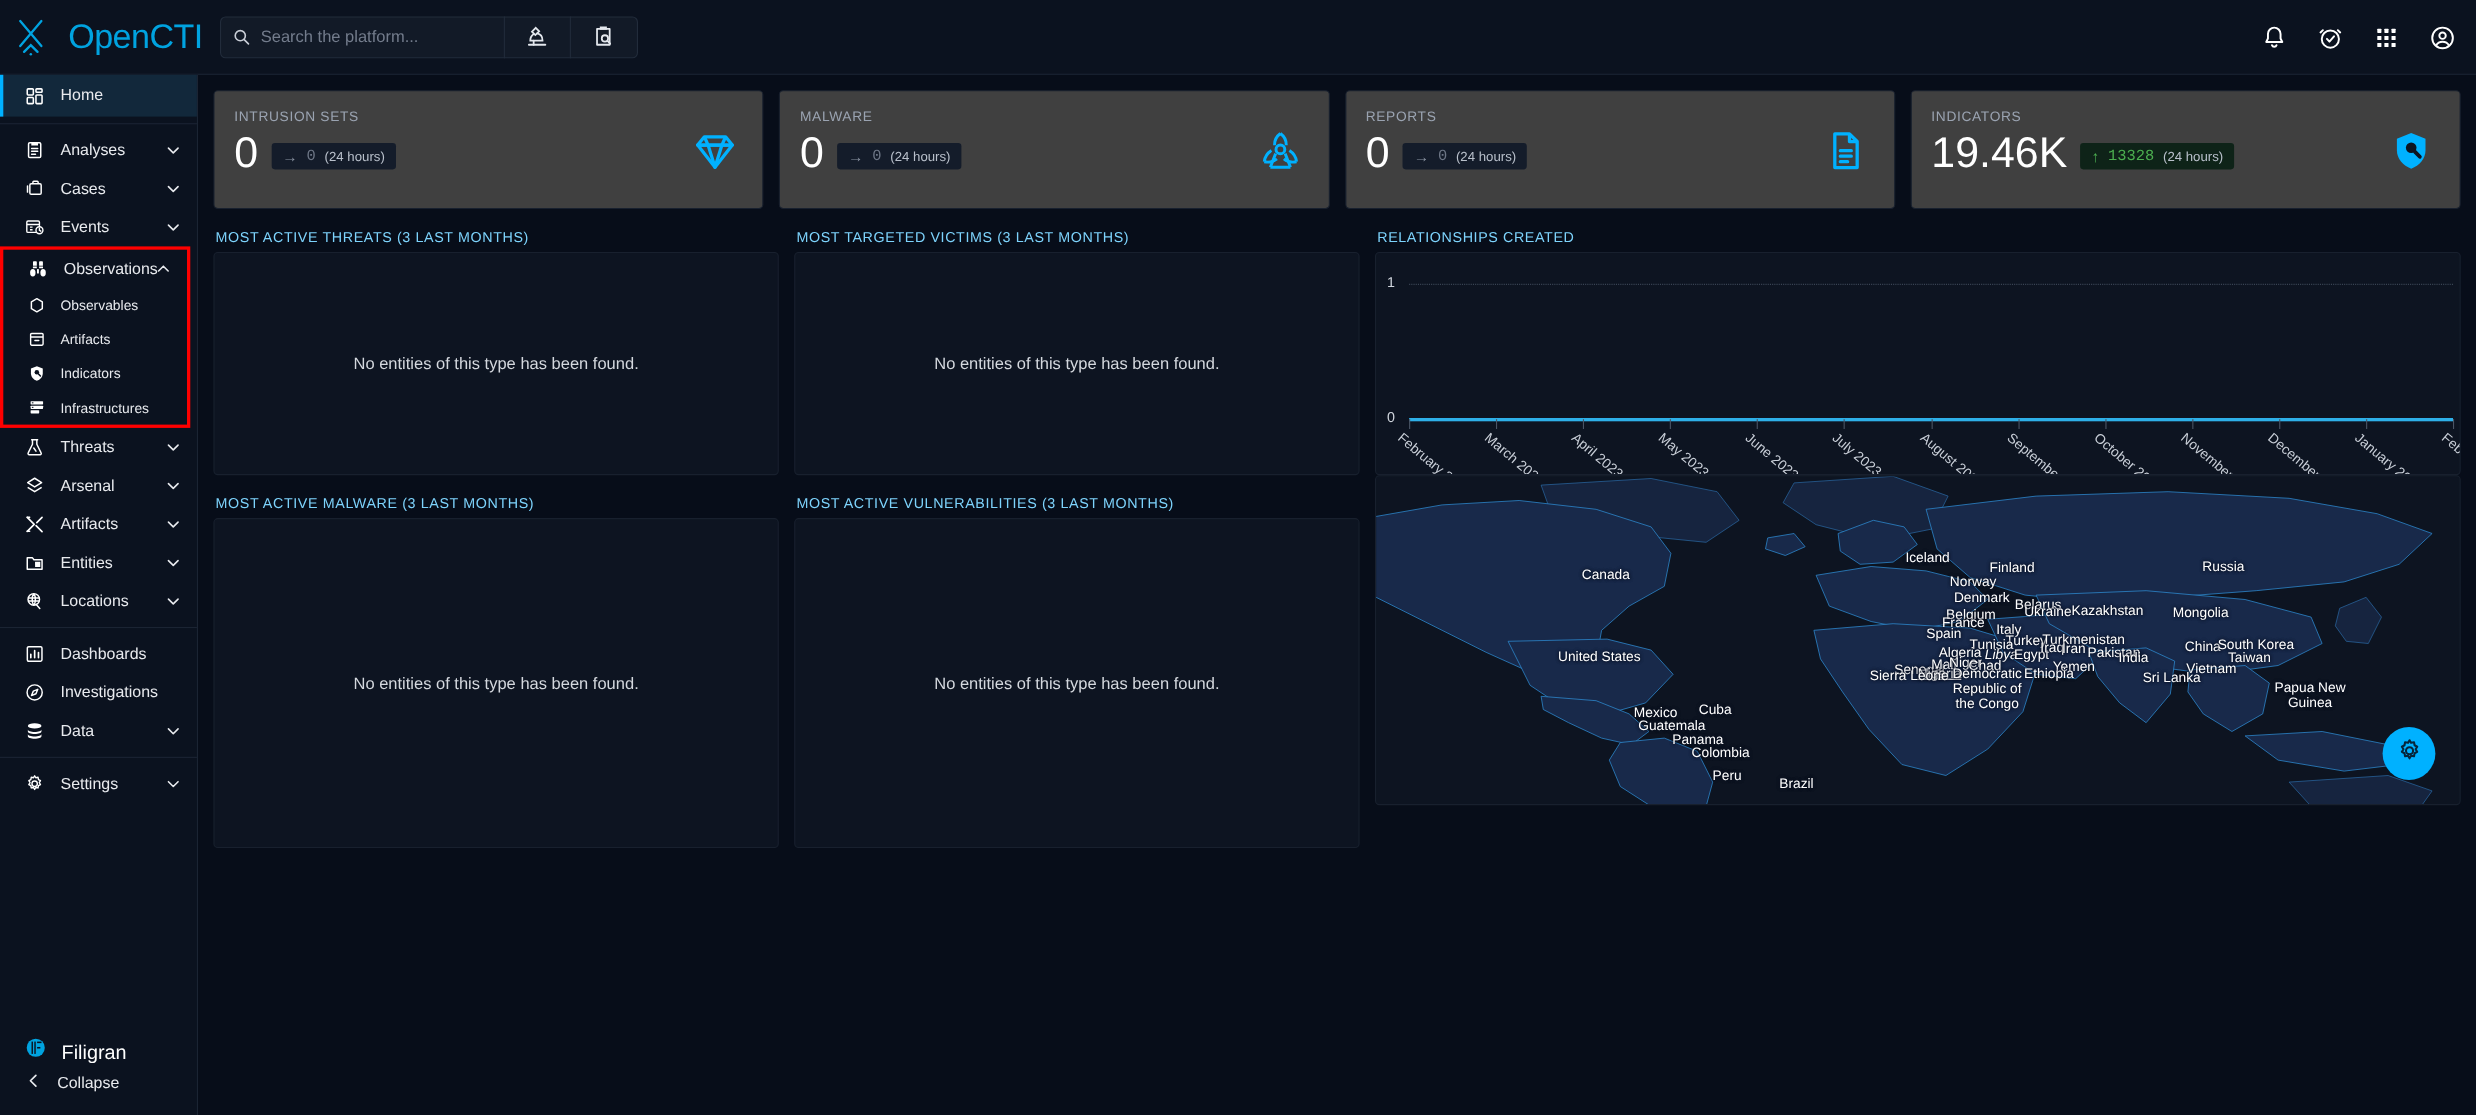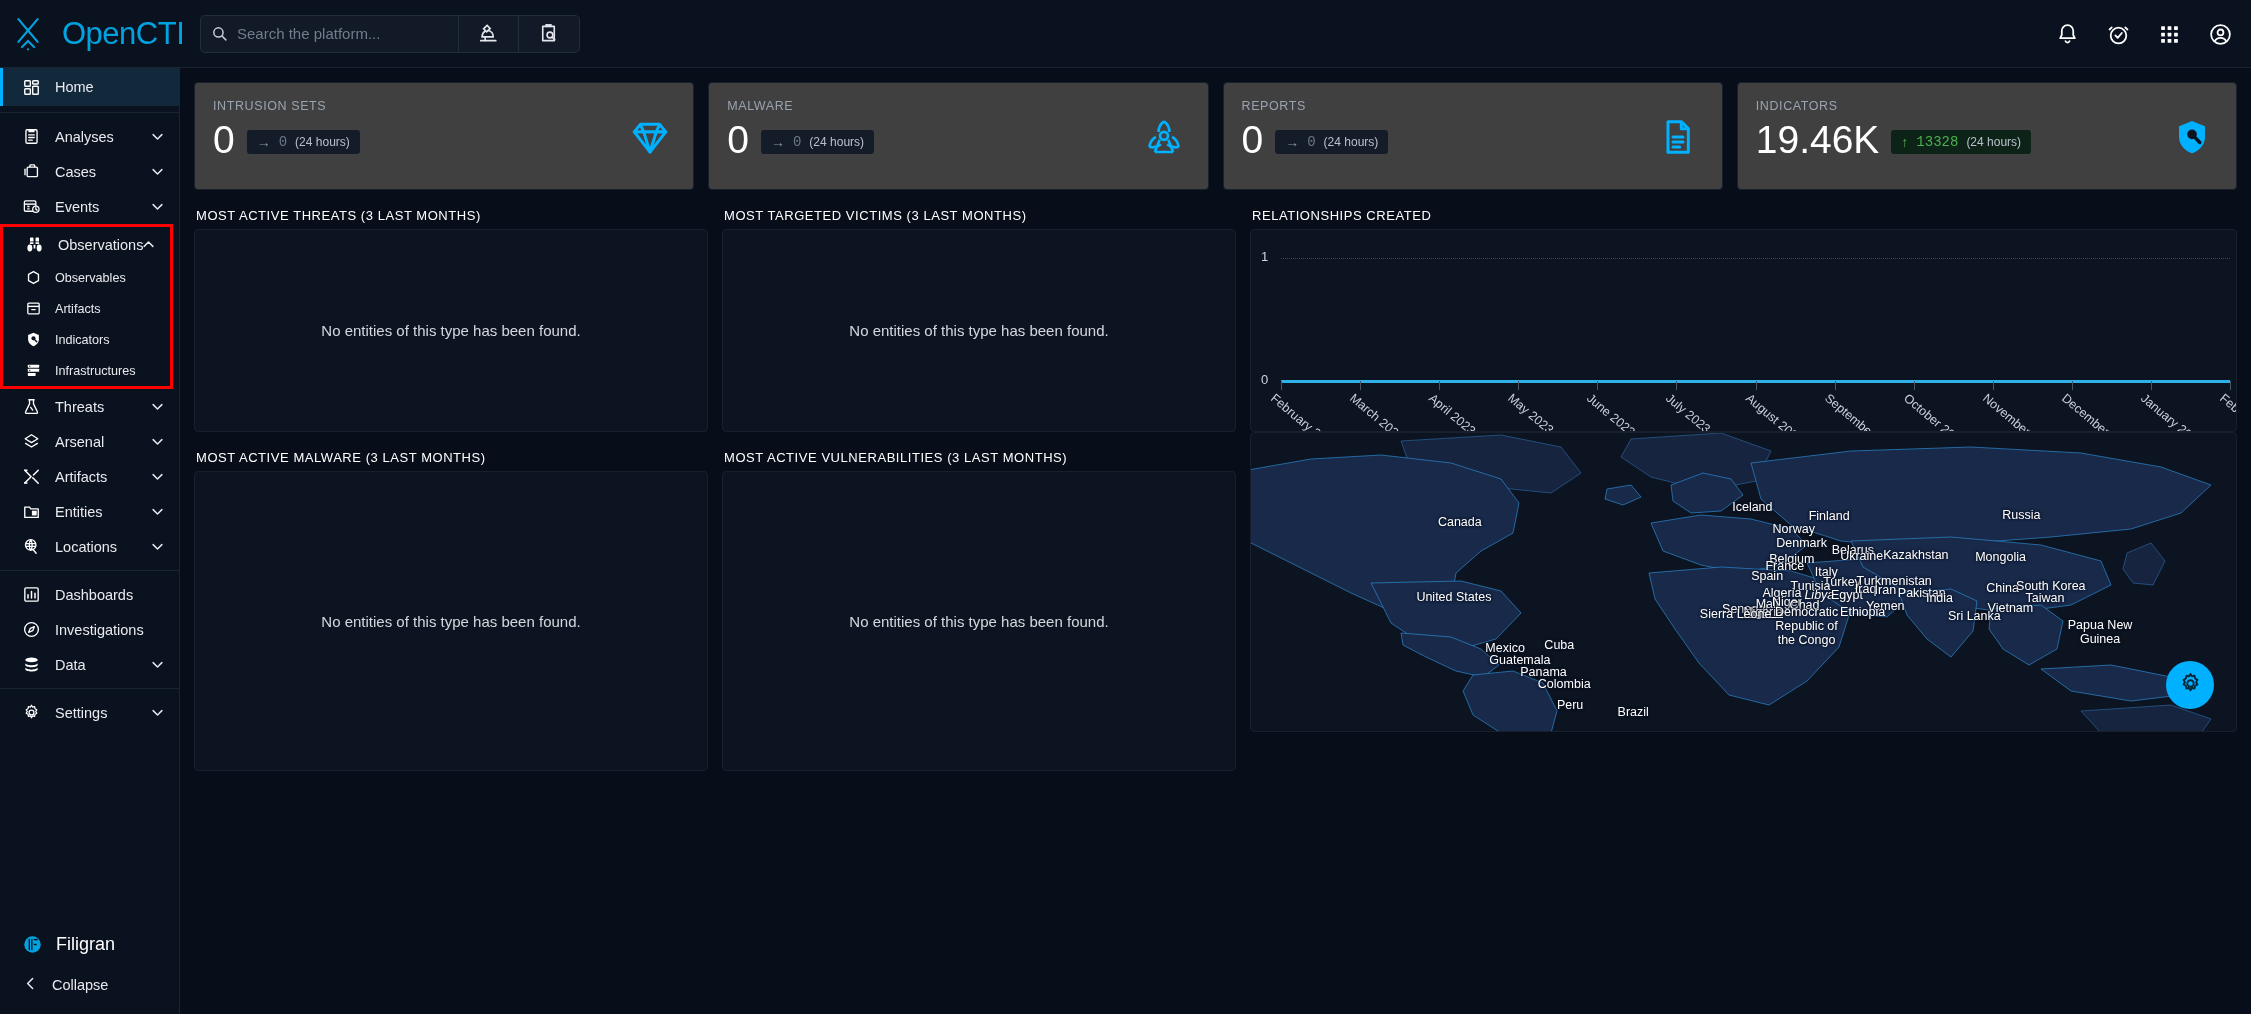--- a/index.html
+++ b/index.html
@@ -69,21 +69,21 @@
   .sub-item .nl { font-size: 12.6px; color: #e8eaee; white-space: nowrap; }
   .nav-div { height: 1px; background: #1b2433; margin: 6px 0; }
 
   #obs-group {
     position: relative;
     border: 3px solid #ff0000;
     margin-right: 6px;
   }
 
   #side-bottom { position: absolute; bottom: 12px; left: 0; width: 100%; }
-  #filigran { display: flex; align-items: flex-start; gap: 13px; padding-left: 22px; height: 34px; }
+  #filigran { display: flex; align-items: flex-end; gap: 13px; padding-left: 22px; height: 34px; }
   #filigran .fl { font-size: 18px; color: #fff; }
   #collapse { display: flex; align-items: center; gap: 13px; padding-left: 22px; height: 34px; cursor: pointer; }
   #collapse .cl { font-size: 14.5px; color: #e8eaee; }
 
   
   #main { position: absolute; top: 68px; left: 180px; width: 2071px; height: 946px; padding: 14px 14px 0 14px; }
 
   
   #stats { display: flex; gap: 14px; }
   .stat-card {
@@ -101,21 +101,21 @@
   .stat-badge.up { background: #0e2318; }
   .stat-badge .arrow { font-size: 14px; color: #8b94a3; }
   .stat-badge.up .arrow { color: #4caf50; }
   .stat-badge .diff { font-size: 14px; color: #6d7686; font-family: "Liberation Mono", monospace; }
   .stat-badge.up .diff { color: #4caf50; }
   .stat-badge .hrs { font-size: 12px; color: #b9c0cb; }
   .stat-icon { position: absolute; right: 22px; top: 34px; width: 42px; height: 42px; }
 
   
   .panel-title {
-    font-size: 13px; letter-spacing: 0.55px; color: #ffffff;
+    font-size: 13px; letter-spacing: 0.55px; color: #7dd3fc;
     margin: 18px 0 6px 2px; text-transform: uppercase;
   }
   .panel {
     background: #0d1421; border: 1px solid #18202e; border-radius: 4px;
   }
   .empty-msg {
     display: flex; align-items: center; justify-content: center;
     height: 100%; font-size: 15px; color: #d4d8de;
   }
   #row1 { display: flex; gap: 14px; }

